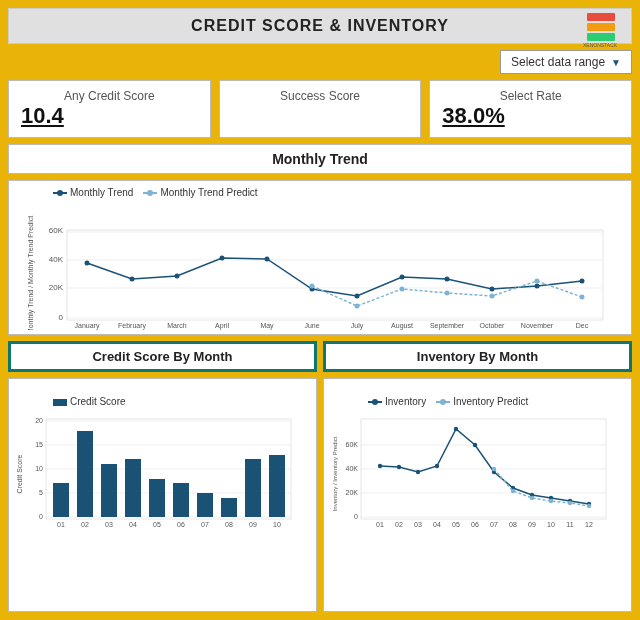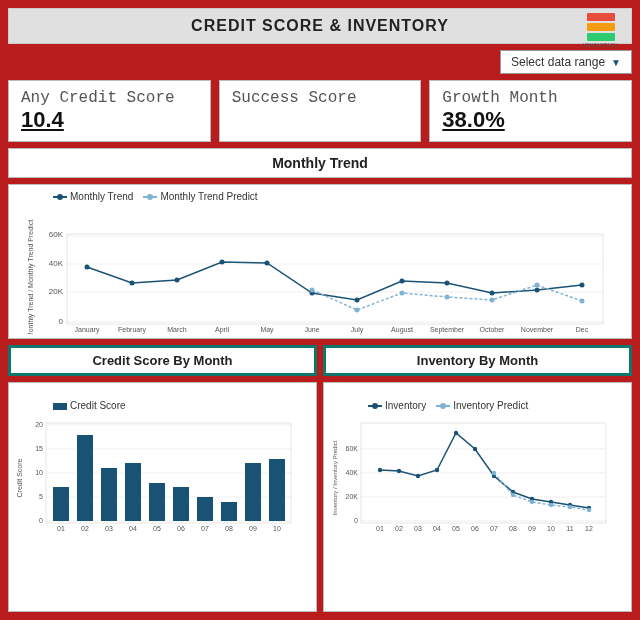--- a/index.html
+++ b/index.html
@@ -6,21 +6,21 @@
     body {
       font-family: Arial, sans-serif;
       background: #e8e8e8;
       width: 640px;
       height: 620px;
       overflow: hidden;
     }
     .page {
       width: 640px;
       height: 620px;
-      background: #b91c1c;
+      background: #eab308;
       padding: 8px;
       display: flex;
       flex-direction: column;
       gap: 6px;
     }
     
     .header {
       background: #e0e0e0;
       border: 1px solid #ccc;
       display: flex;
@@ -67,24 +67,23 @@
     }
     .kpi-card {
       background: white;
       border: 1px solid #bbb;
       flex: 1;
       padding: 8px 12px;
       display: flex;
       flex-direction: column;
     }
     .kpi-label {
-      font-size: 16px;
+      font-size: 12px;
       color: #555;
-      text-align: left;
-      font-family: Liberation Mono, monospace;
+      text-align: center;
     }
     .kpi-value {
       font-size: 22px;
       font-weight: bold;
       color: #111;
       text-decoration: underline;
     }
     
     .section-title-box {
       background: white;
@@ -167,21 +166,21 @@
 
   <div class="kpi-row">
     <div class="kpi-card">
       <span class="kpi-label">Any Credit Score</span>
       <span class="kpi-value">10.4</span>
     </div>
     <div class="kpi-card">
       <span class="kpi-label">Success Score</span>
     </div>
     <div class="kpi-card">
-      <span class="kpi-label">Growth Month</span>
+      <span class="kpi-label">Select Rate</span>
       <span class="kpi-value">38.0%</span>
     </div>
   </div>
 
   <div class="section-title-box">
     <span>Monthly Trend</span>
   </div>
 
   <div class="main-chart-box">
     <div class="chart-legend">

